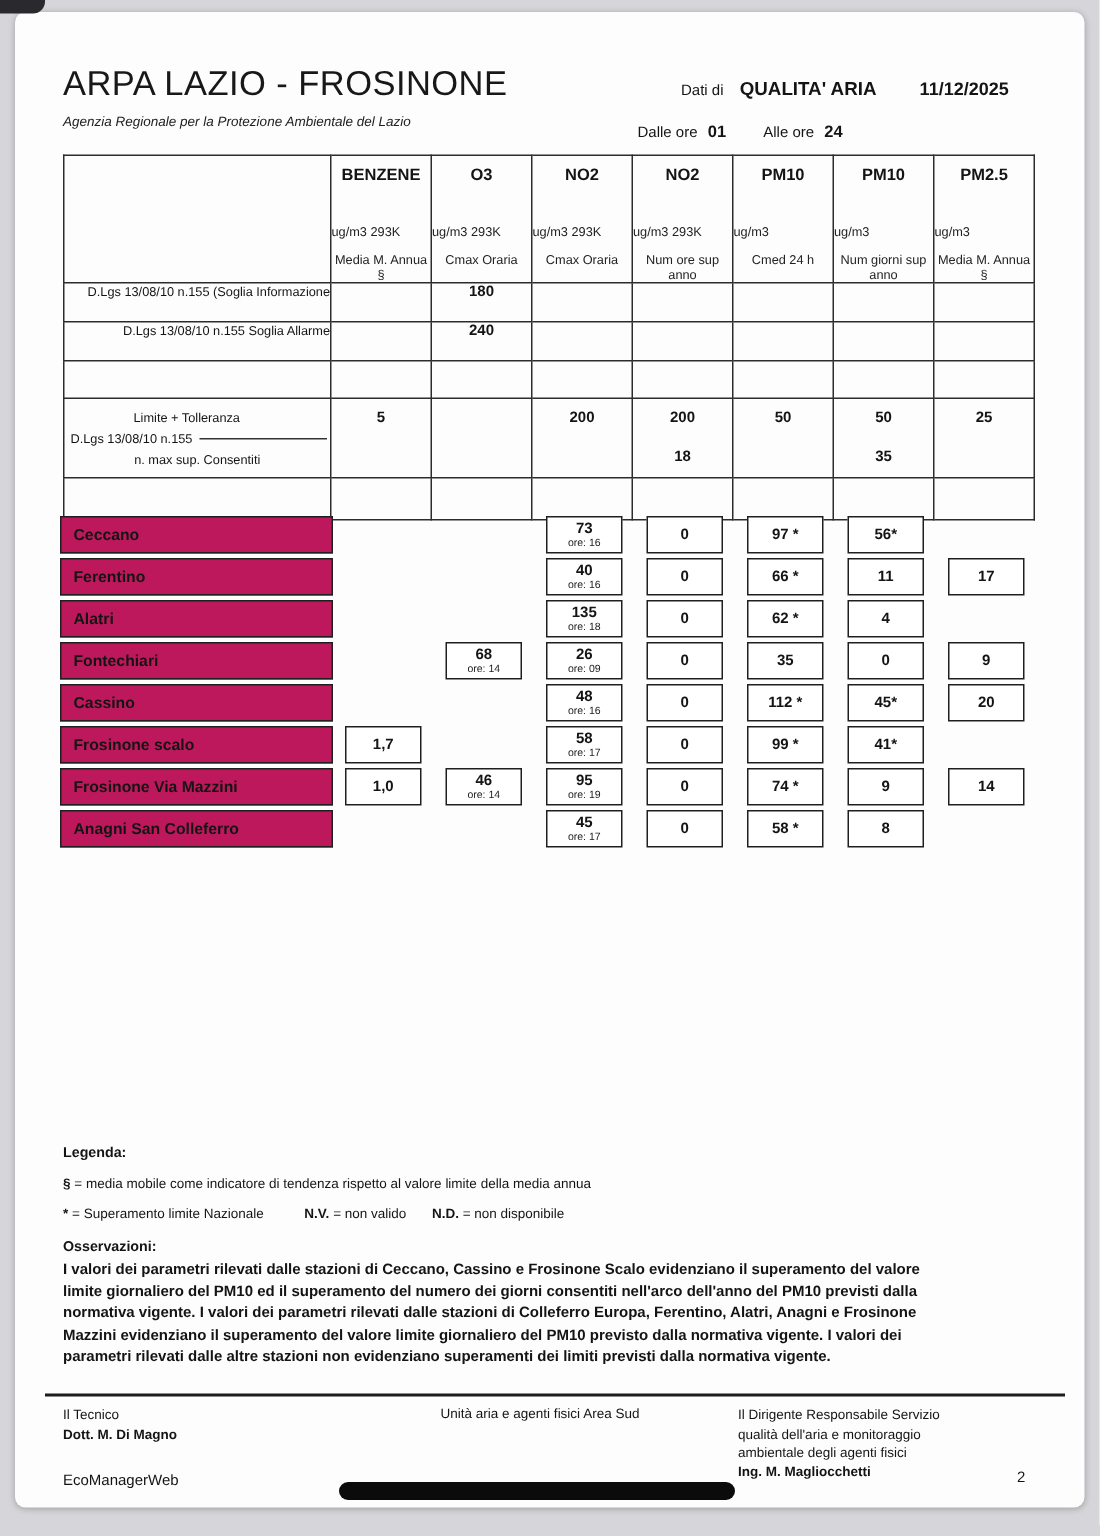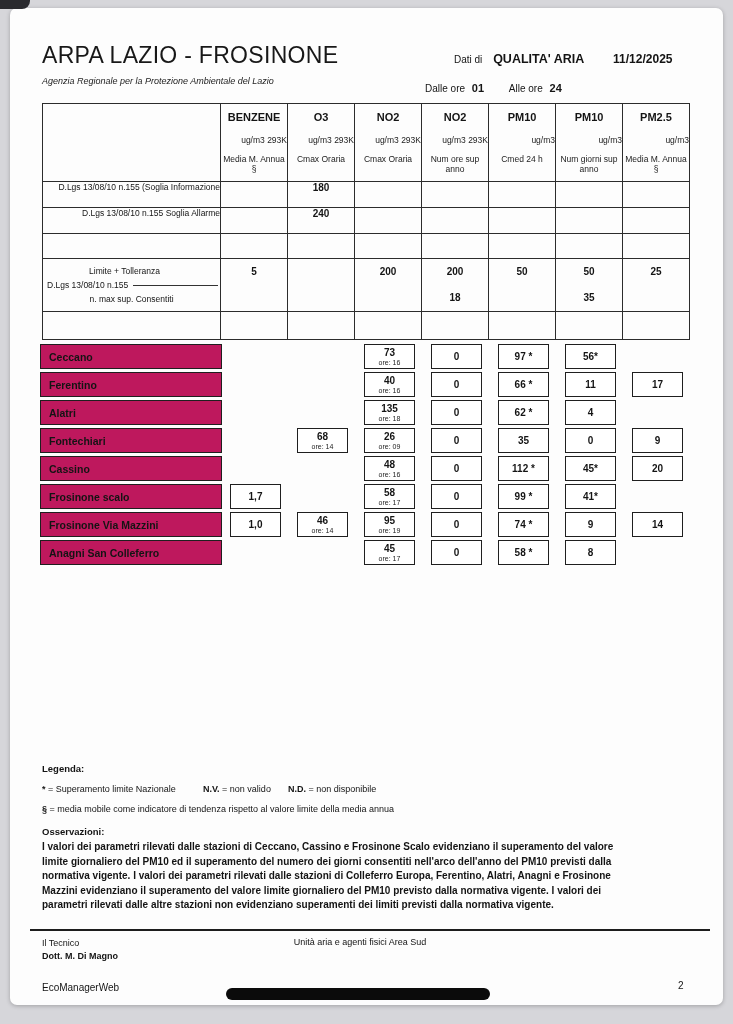--- a/index.html
+++ b/index.html
@@ -30,21 +30,21 @@
   .hdr-right-1 .date { font-size:12px; margin-left:26px; }
   .hdr-right-2 .hour { font-size:11px; margin-left:4px; }
   .hdr-right-2 .alle { margin-left:22px; }
   
   table.main-table { position:absolute; left:32px; top:95px; border-collapse:collapse; table-layout:fixed; }
   table.main-table td { border:1.6px solid #2c2c2c; padding:0; vertical-align:top; }
   .col-label { width:178px; }
   .col-val { width:67px; }
   tr.hdr-row td { height:78px; }
   .pol-name { font-weight:bold; font-size:11px; text-align:center; margin-top:7px; }
-  .pol-unit { font-size:8.5px; text-align:right; margin-top:12px; color:#222; }
+  .pol-unit { font-size:8.5px; text-align:left; margin-top:26px; color:#222; }
   .pol-metric { font-size:8.5px; text-align:center; margin:9px auto 0; width:62px; line-height:10px; color:#222; }
   tr.thr-row td { height:26px; }
   .thr-label { font-size:8.5px; padding:8px 0 0 6px;text-align:right; }
   .thr-val { font-weight:bold; font-size:10px; text-align:center; padding-top:7px; }
   tr.sp1 td { height:25px; }
   tr.sp2 td { height:28px; }
   tr.lim-row td { height:52px; }
   .lim-line1 { font-size:8.5px; text-align:center; padding:7px 14px 0 0; }
   .lim-line2 { font-size:8.5px; display:flex; align-items:center; padding:4px 2px 0 4px; }
   .lim-line2 .dash { flex:1; border-top:1.2px solid #333; margin-left:5px; }
@@ -469,41 +469,47 @@
             <div class="num">8</div>
           </div>
         </div>
         <div class="cell-slot"></div>
       </div>
     </div>
 
   <div class="legend">
     <div class="legend-title">Legenda:</div>
     <div class="lg-line">
+      <span class="b">§</span>
+      <span>= media mobile come indicatore di tendenza rispetto al valore limite della media annua</span>
+    </div>
+    <div class="lg-line">
       <span class="b">*</span>
       <span>= Superamento limite Nazionale</span>
       <span class="gap"></span>
       <span class="b">N.V.</span>
       <span>= non valido</span>
       <span class="gap2"></span>
       <span class="b">N.D.</span>
       <span>= non disponibile</span>
     </div>
-    <div class="lg-line">
-      <span class="b">§</span>
-      <span>= media mobile come indicatore di tendenza rispetto al valore limite della media annua</span>
-    </div>
   </div>
 
   <div class="obs-title">Osservazioni:</div>
   <div class="obs-text">I valori dei parametri rilevati dalle stazioni di Ceccano, Cassino e Frosinone Scalo evidenziano il superamento del valore limite giornaliero del PM10 ed il superamento del numero dei giorni consentiti nell'arco dell'anno del PM10 previsti dalla normativa vigente. I valori dei parametri rilevati dalle stazioni di Colleferro Europa, Ferentino, Alatri, Anagni e Frosinone Mazzini evidenziano il superamento del valore limite giornaliero del PM10 previsto dalla normativa vigente. I valori dei parametri rilevati dalle altre stazioni non evidenziano superamenti dei limiti previsti dalla normativa vigente.</div>
 
   <div class="footer-rule"></div>
   <div class="foot-left">
     <div>Il Tecnico</div>
     <div class="b">Dott. M. Di Magno</div>
   </div>
   <div class="foot-center">Unità aria e agenti fisici Area Sud</div>
+  <div class="foot-right">
+    <div>Il Dirigente Responsabile Servizio</div>
+    <div>qualità dell'aria e monitoraggio</div>
+    <div>ambientale degli agenti fisici</div>
+    <div class="b">Ing. M. Magliocchetti</div>
+  </div>
   <div class="app-name">EcoManagerWeb</div>
   <div class="page-num">2</div>
 </div>
 
 <div class="home-indicator"></div>
 
 </body></html>

